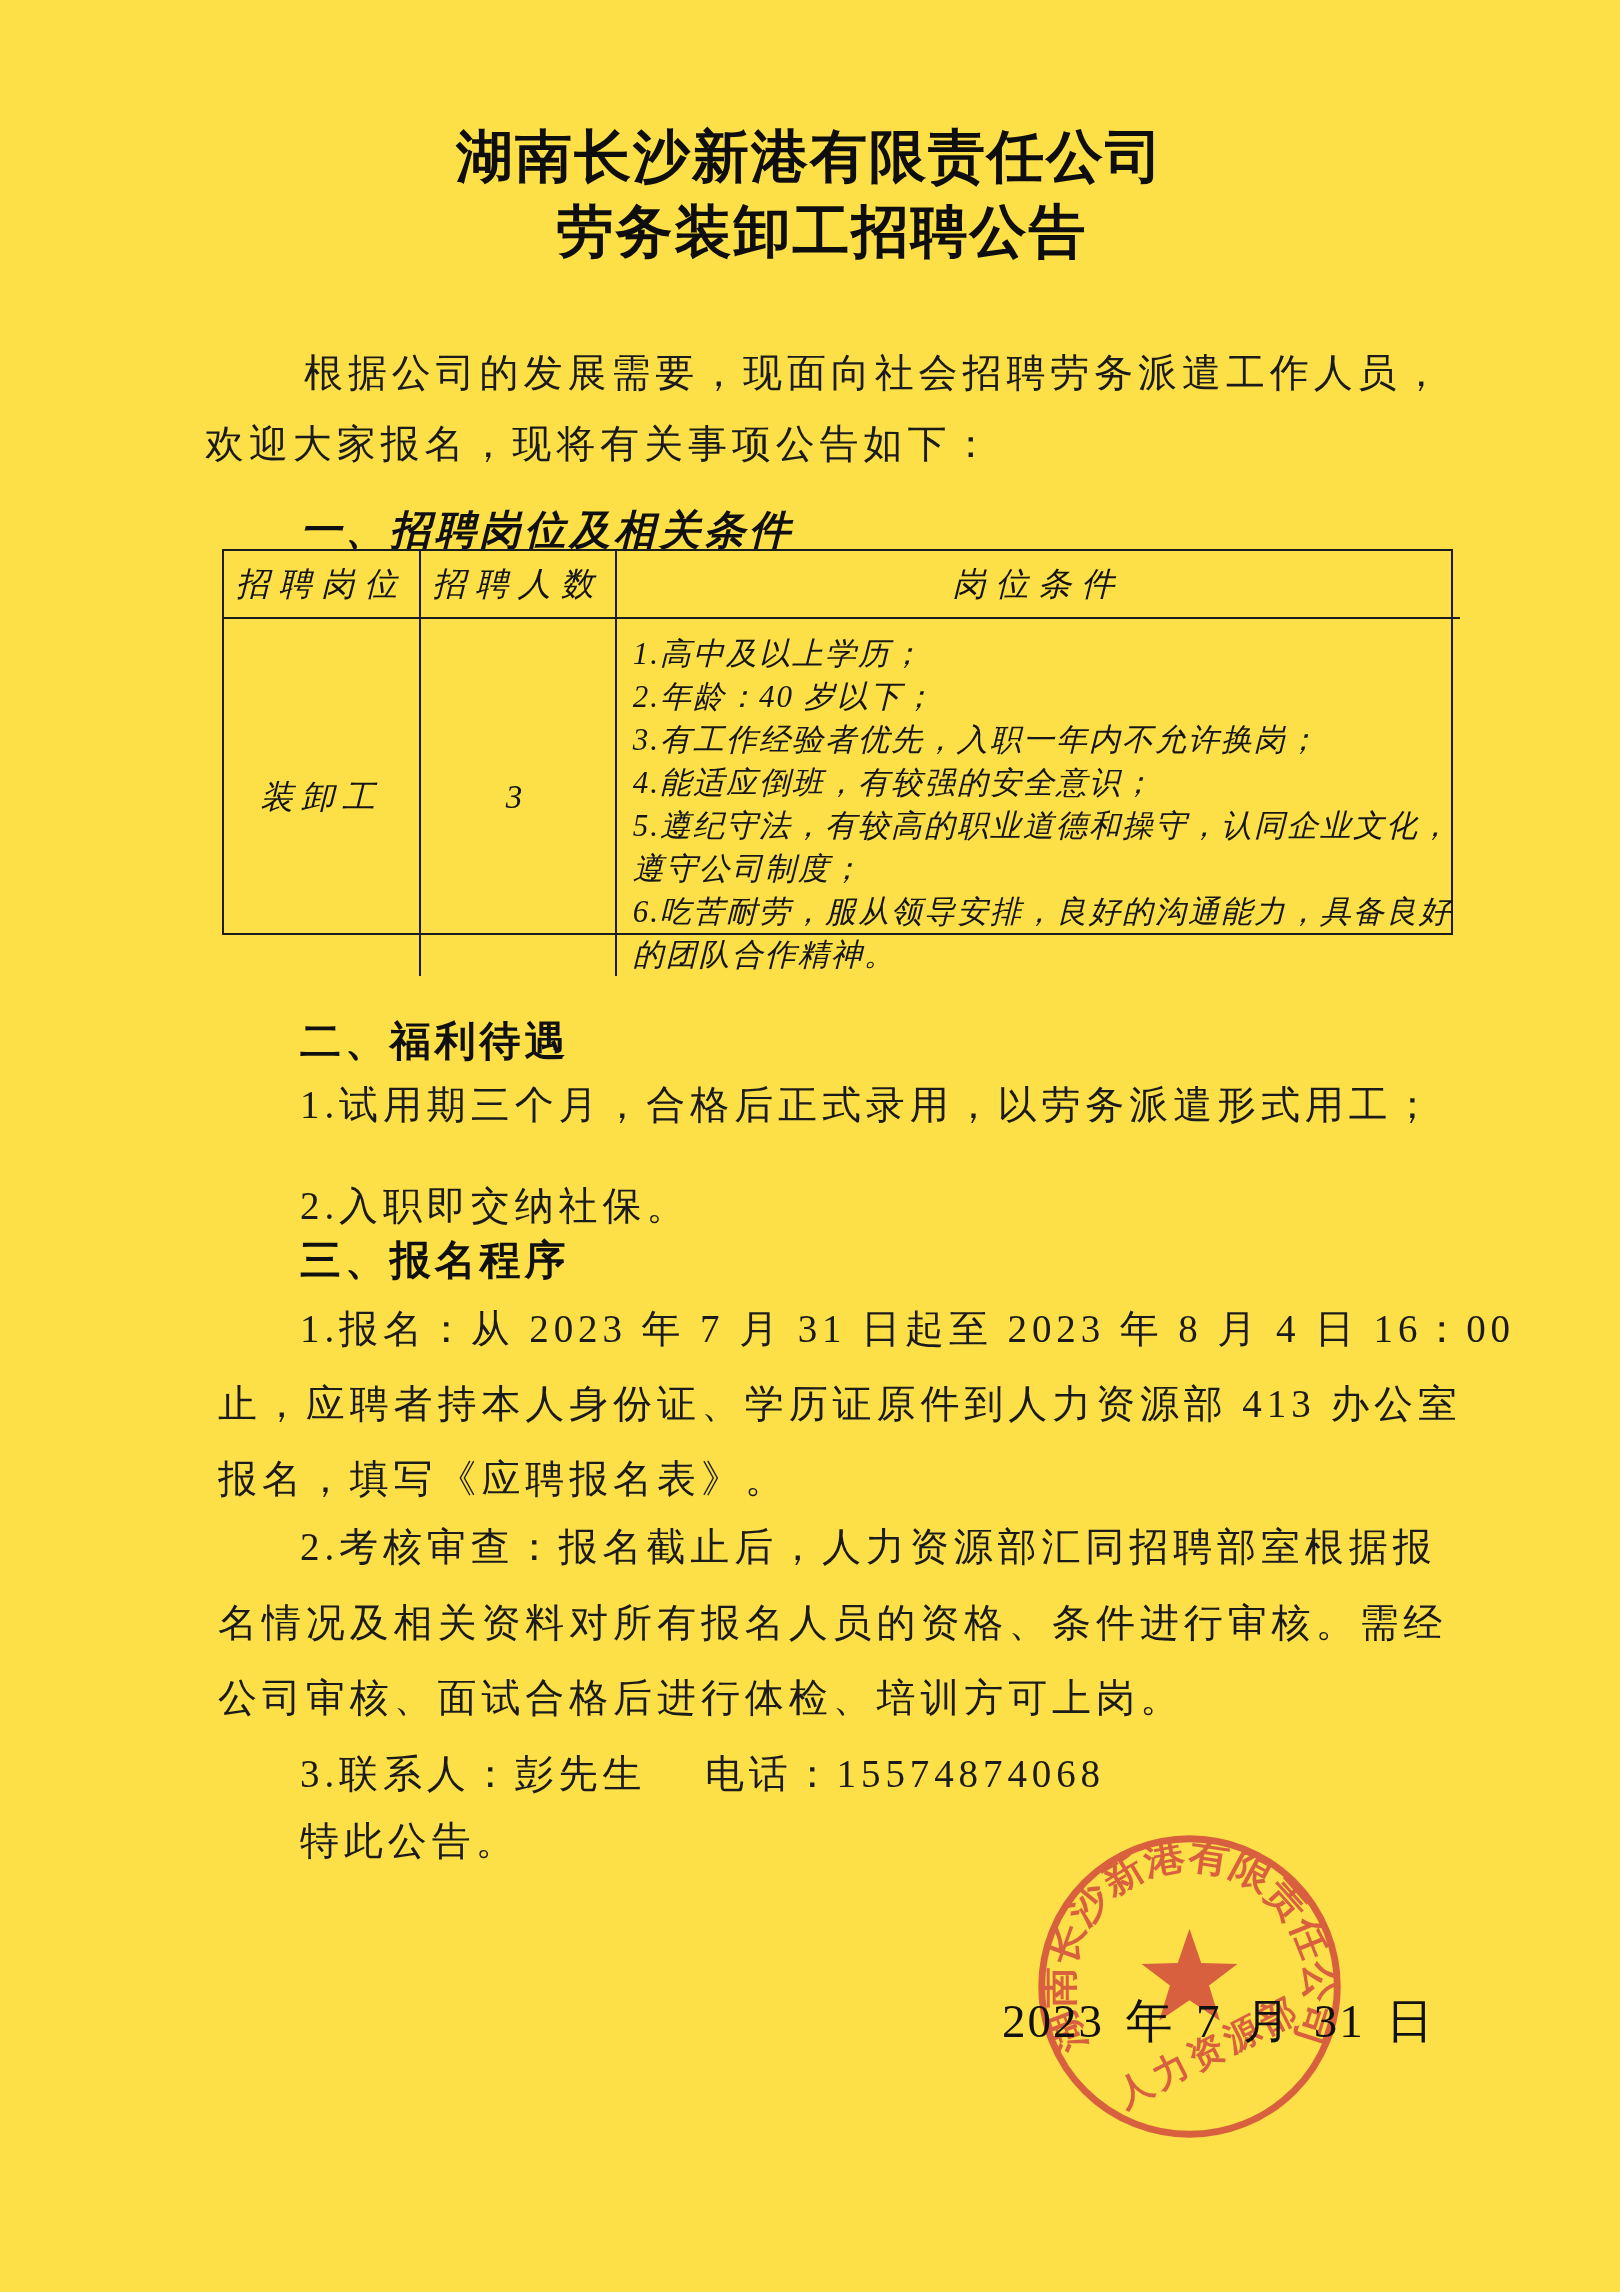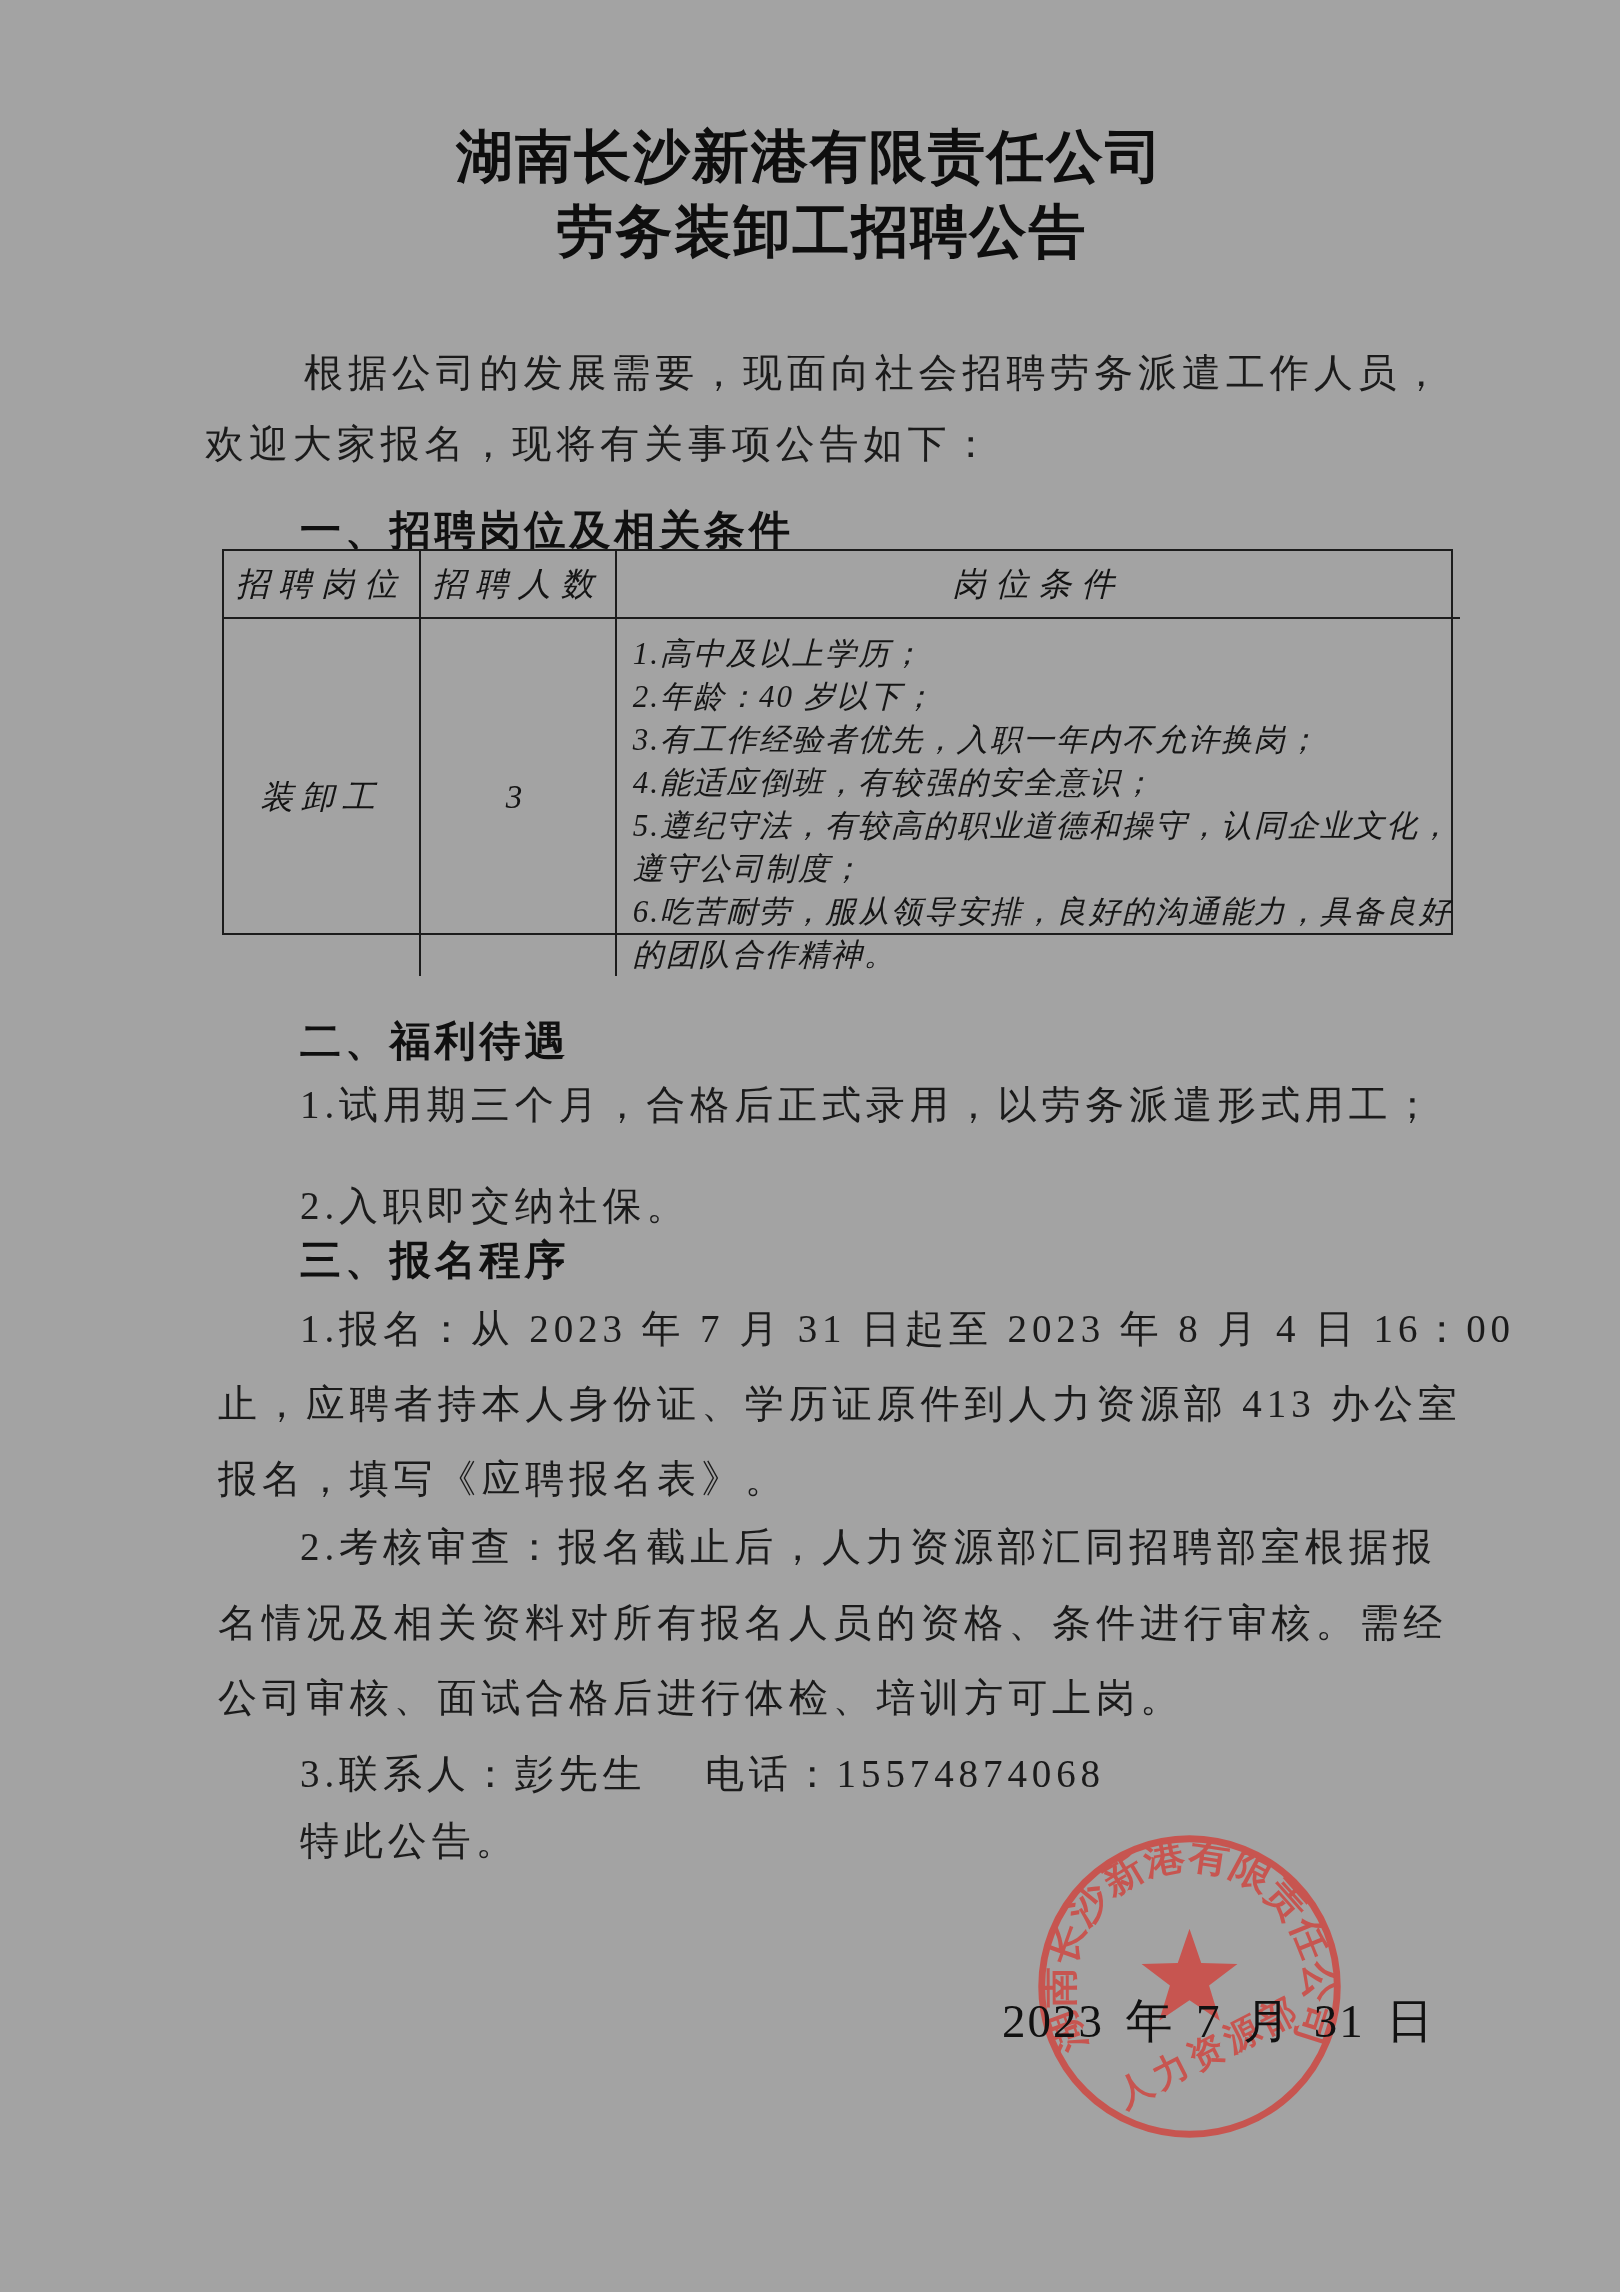--- a/index.html
+++ b/index.html
@@ -1,20 +1,20 @@
 <!DOCTYPE html>
 <html lang="zh"><head>
 <meta charset="utf-8">
 <style>
   html,body{margin:0;padding:0;background:#e8e8e6;}
   #page{
     position:relative;
     width:1620px;height:2293px;
     margin:0 auto;
-    background:#a3a3a3;
+    background:#fde047;
     overflow:hidden;
     font-family:"Liberation Serif","DejaVu Serif",serif;
     color:#181818;
   }
   .abs{position:absolute;white-space:nowrap;}
   .title{
     left:0;width:1620px;text-align:center;
     font-size:57px;font-weight:900;letter-spacing:2px;color:#0e0e0e;
     font-family:"DejaVu Serif","Liberation Serif",serif;
   }
@@ -62,21 +62,21 @@
 <body>
 
 <div id="page">
 
   <div class="abs title" style="top:119px;">湖南长沙新港有限责任公司</div>
   <div class="abs title" style="top:194px;padding-left:12px;">劳务装卸工招聘公告</div>
 
   <div class="abs body-line" style="left:304px;top:351px;">根据公司的发展需要，现面向社会招聘劳务派遣工作人员，</div>
   <div class="abs body-line" style="left:205px;top:422px;">欢迎大家报名，现将有关事项公告如下：</div>
 
-  <div class="abs heading" style="left:300px;top:503px;">一、招聘岗位及相关条件</div>
+  <div class="abs heading" style="left:300px;top:503px;font-style:italic;">一、招聘岗位及相关条件</div>
 
   <div id="recruit-table">
     <div class="th col-sep">招聘岗位</div>
     <div class="th col-sep">招聘人数</div>
     <div class="th">岗位条件</div>
 
     <div class="td col-sep">装卸工</div>
     <div class="td col-sep">3</div>
     <div id="conditions">
       <div>1.高中及以上学历；</div>

